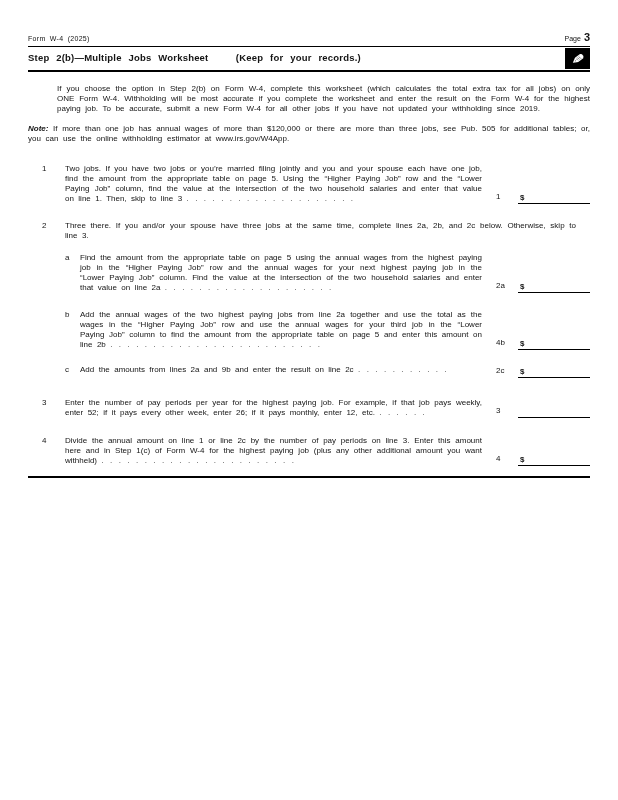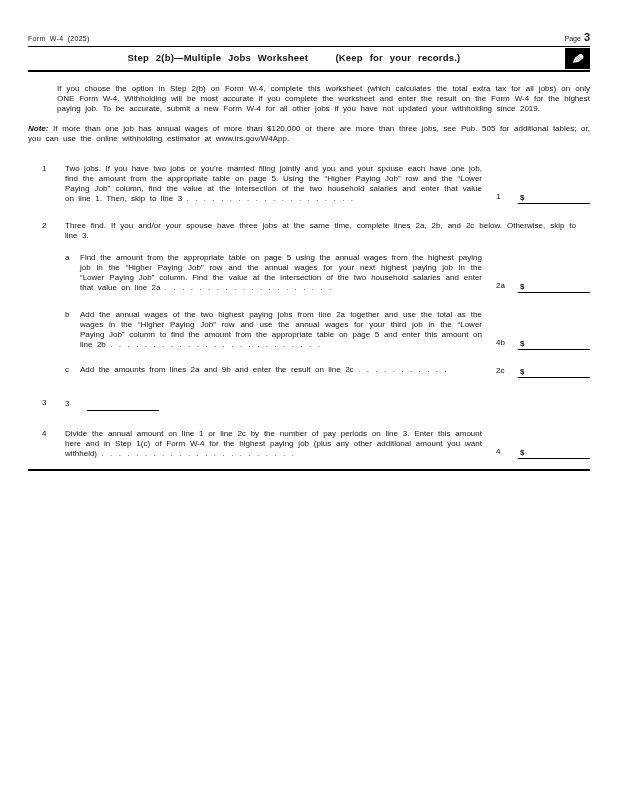--- a/index.html
+++ b/index.html
@@ -20,21 +20,20 @@
     border-bottom: 1px solid #000;
   }
   .form-id { letter-spacing: 0.3px; word-spacing: 2px; }
   .page-num { display: flex; align-items: flex-end; gap: 3px; }
   .page-num .num { font-size: 11px; font-weight: bold; line-height: 9px; }
   
   .title-band {
     position: relative;
     border-bottom: 2px solid #000;
     padding: 5px 30px 7px 0;
-    text-align: center;
     font-size: 9.5px; font-weight: bold;
     word-spacing: 4px; letter-spacing: 0.2px;
   }
   .pencil-box {
     position: absolute; right: 0; top: 1px; bottom: 1px; width: 25px;
     background: #000; color: #fff;
     display: flex; align-items: center; justify-content: center;
     font-size: 14px; line-height: 1;
   }
   .pencil-box span { display: inline-block; transform: scaleX(-1) rotate(-8deg); }
@@ -115,21 +114,21 @@
     <div class="col-label">1</div>
     <div class="col-field">
       <span class="dollar">$</span>
       <input type="text" aria-label="Line 1 amount" style="">
     </div>
   </div>
 
   <div class="ws-row mt2">
     <div class="col-num">2</div>
     <div class="col-text">
-      <span class="lead">Three find.</span>
+      <span class="lead">Three there.</span>
       <span>If you and/or your spouse have three jobs at the same time, complete lines 2a, 2b, and 2c below. Otherwise, skip to line 3.</span>
     </div>
   </div>
 
   <div class="ws-row mt2a">
     <div class="col-indent"></div>
     <div class="col-letter">a</div>
     <div class="col-text">
       <span>Find the amount from the appropriate table on page 5 using the annual wages from the highest paying job in the “Higher Paying Job” row and the annual wages for your next highest paying job in the “Lower Paying Job” column. Find the value at the intersection of the two household salaries and enter that value on line 2a</span>
       <span class="leader">. . . . . . . . . . . . . . . . . . . .</span>
@@ -164,20 +163,24 @@
     </div>
     <div class="col-label">2c</div>
     <div class="col-field">
       <span class="dollar">$</span>
       <input type="text" aria-label="Line 2c amount" style="">
     </div>
   </div>
 
   <div class="ws-row mt3">
     <div class="col-num">3</div>
+    <div class="col-text">
+      <span>Enter the number of pay periods per year for the highest paying job. For example, if that job pays weekly, enter 52; if it pays every other week, enter 26; if it pays monthly, enter 12, etc.</span>
+      <span class="leader">. . . . . .</span>
+    </div>
     <div class="col-label">3</div>
     <div class="col-field">
       <span class="dollar"></span>
       <input type="text" aria-label="Line 3 pay periods" style="">
     </div>
   </div>
 
   <div class="ws-row mt4">
     <div class="col-num">4</div>
     <div class="col-text">

